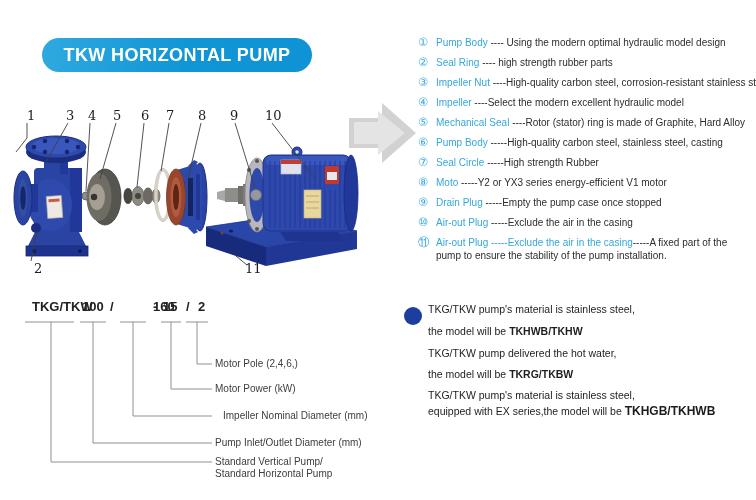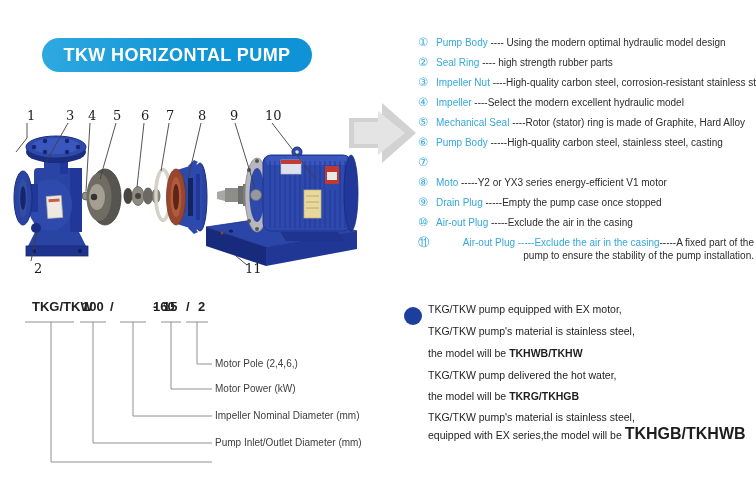--- a/index.html
+++ b/index.html
@@ -14,37 +14,37 @@
 
   
   .diagram-svg{position:absolute;left:0;top:90px;}
   .callout{position:absolute;font-family:"DejaVu Serif", serif;font-size:13px;color:#1c1c1c;line-height:14px;}
 
   
   .parts{position:absolute;left:418px;top:36px;width:338px;}
   .part-item{display:flex;gap:4px;margin-bottom:7px;font-size:10px;line-height:13px;color:#2d2d2d;}
   .part-item .cnum{flex:none;width:14px;color:#35a7da;font-size:11.5px;line-height:13px;}
   .part-item .ptext{white-space:nowrap;}
-  .part-item.wrap .ptext{white-space:normal;width:318px;text-align:right;}
+  .part-item.wrap .ptext{white-space:normal;width:318px;}
   .pname{color:#35a7da;margin-top:36px;}
   .pdesc{color:#2d2d2d;}
 
   
   .code-seg{position:absolute;top:299px;font-size:13px;font-weight:bold;color:#222;}
   .tree-svg{position:absolute;left:0;top:290px;}
   .tree-label{position:absolute;left:215px;font-size:10px;color:#3d3d3d;line-height:12px;white-space:nowrap;}
 
   
   .note-dot{position:absolute;left:404px;top:307px;width:18px;height:18px;border-radius:50%;background:#1c3f9e;}
   .notes{position:absolute;left:428px;top:303px;width:322px;}
   .note-line{font-size:10.5px;color:#1d1d1d;line-height:13px;margin-bottom:9px;white-space:nowrap;}
   .note-line.m8{margin-bottom:8px;}
   .note-line.m3{margin-bottom:3px;}
   .note-line b{font-weight:bold;}
-  .note-line.big b{font-size:16px;}
+  .note-line.big b{font-size:12px;}
 </style>
 </head>
 <body>
 
 <div class="page">
 
   <div class="banner">
     <span>TKW HORIZONTAL PUMP</span>
   </div>
 
@@ -227,20 +227,21 @@
     <div class="part-item">
       <span class="cnum">⑤</span>
       <span class="ptext"><span class="pname">Mechanical Seal</span><span class="pdesc"> ----Rotor (stator) ring is made of Graphite, Hard Alloy</span></span>
     </div>
     <div class="part-item">
       <span class="cnum">⑥</span>
       <span class="ptext"><span class="pname">Pump Body</span><span class="pdesc"> -----High-quality carbon steel, stainless steel, casting</span></span>
     </div>
     <div class="part-item">
       <span class="cnum">⑦</span>
+      <span class="ptext"><span class="pname">Seal Circle</span><span class="pdesc"> -----High strength Rubber</span></span>
     </div>
     <div class="part-item">
       <span class="cnum">⑧</span>
       <span class="ptext"><span class="pname">Moto</span><span class="pdesc"> -----Y2 or YX3 series energy-efficient V1 motor</span></span>
     </div>
     <div class="part-item">
       <span class="cnum">⑨</span>
       <span class="ptext"><span class="pname">Drain Plug</span><span class="pdesc"> -----Empty the pump case once stopped</span></span>
     </div>
     <div class="part-item">
@@ -272,27 +273,30 @@
       <polyline points="197,322 197,364 212,364"></polyline>
       <polyline points="171,322 171,389 212,389"></polyline>
       <polyline points="133,322 133,416 212,416"></polyline>
       <polyline points="93,322 93,443 212,443"></polyline>
       <polyline points="51,322 51,462 212,462"></polyline>
     </g>
   </svg>
 
   <div class="tree-label" style="top:358px;">Motor Pole (2,4,6,)</div>
   <div class="tree-label" style="top:383px;">Motor Power  (kW)</div>
-  <div class="tree-label" style="top:410px;">Impeller Nominal Diameter (mm)</div>
+  <div class="tree-label" style="top:410px;margin-left:8px;">Impeller Nominal Diameter (mm)</div>
   <div class="tree-label" style="top:437px;">Pump Inlet/Outlet Diameter (mm)</div>
+  <div class="tree-label" style="top:456px;">
+    <span>Standard Vertical Pump/</span><br>
+    <span>Standard  Horizontal Pump</span>
+  </div>
 
   <div class="note-dot"></div>
   <div class="notes">
-    <div class="note-line"><span>TKG/TKW pump equipped with EX motor,</span><b></b></div>
     <div class="note-line"><span>TKG/TKW pump's material is stainless steel,</span><b></b></div>
     <div class="note-line"><span>the model will be </span><b>TKHWB/TKHW</b></div>
     <div class="note-line m8"><span>TKG/TKW pump delivered the hot water,</span><b></b></div>
-    <div class="note-line m8"><span>the model will be </span><b>TKRG/TKHGB</b></div>
+    <div class="note-line m8"><span>the model will be </span><b>TKRG/TKBW</b></div>
     <div class="note-line m3"><span>TKG/TKW pump's material is stainless steel,</span><b></b></div>
     <div class="note-line big"><span>equipped with EX series,the model will be </span><b>TKHGB/TKHWB</b></div>
   </div>
 
 </div>
 
 </body></html>

